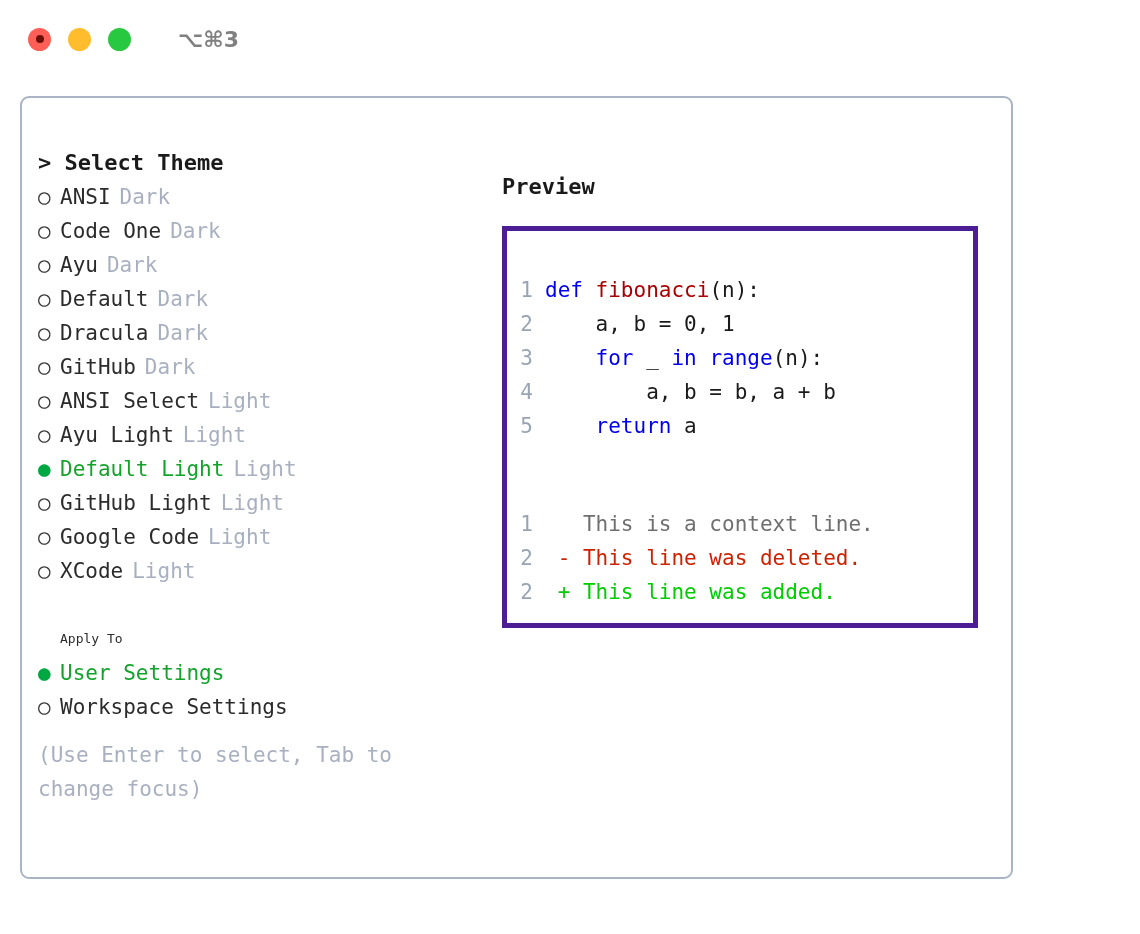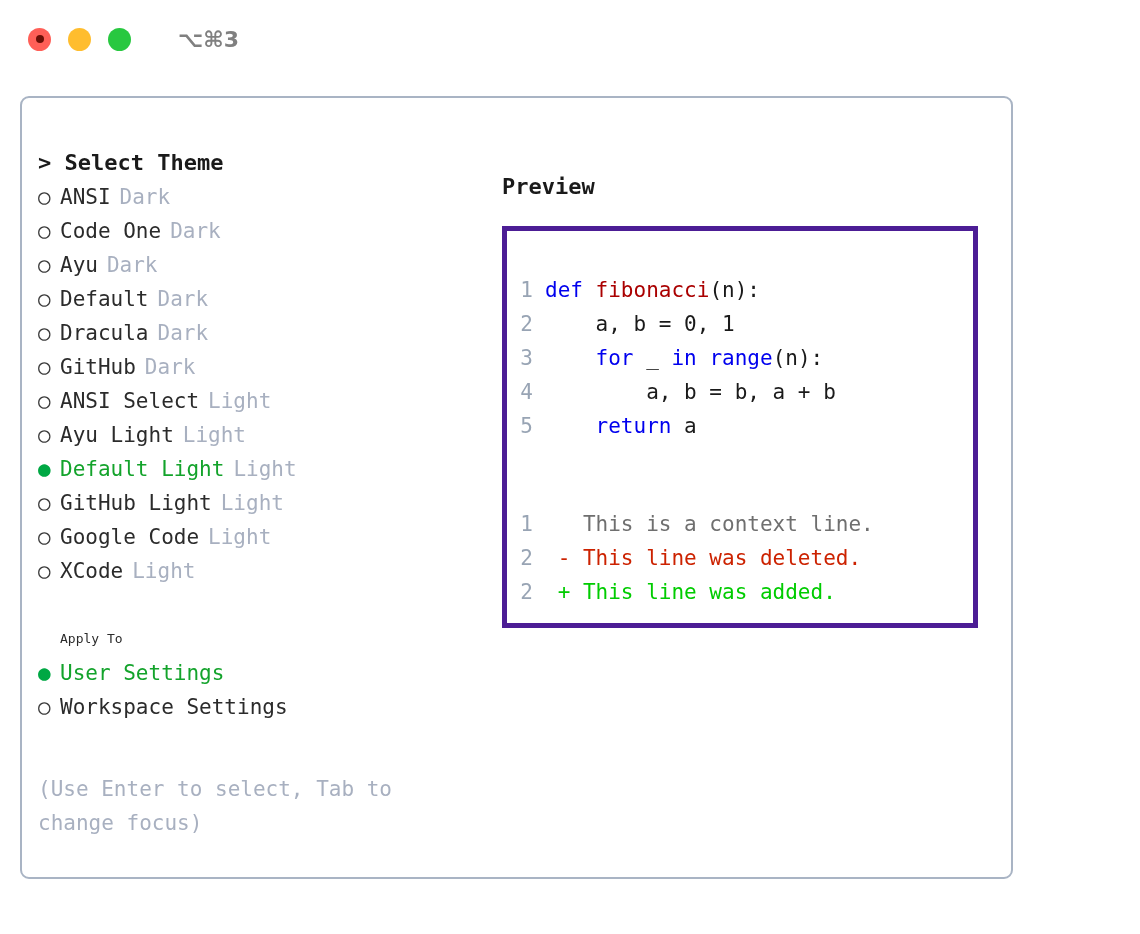--- a/index.html
+++ b/index.html
@@ -120,21 +120,21 @@
 
   .apply-title {
     font-size: 13px;
     color: #2b2b2b;
     line-height: 34px;
     margin-left: 22px;
     white-space: pre;
   }
 
   .hint {
-    margin-top: 48px;
+    margin-top: 14px;
     font-size: 21px;
     line-height: 34px;
     color: #a8b0c0;
     width: 410px;
     white-space: pre-wrap;
   }
 
   
   .right-col {
     position: absolute;

